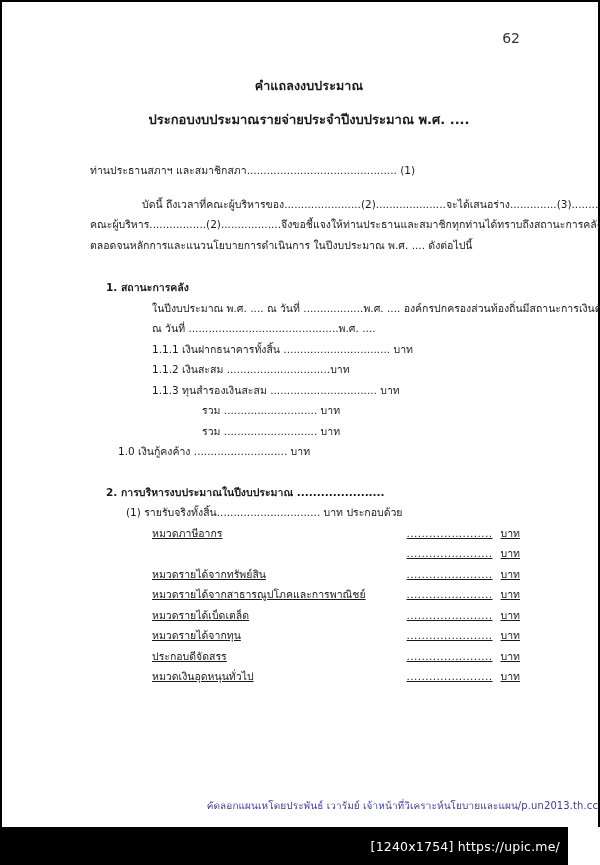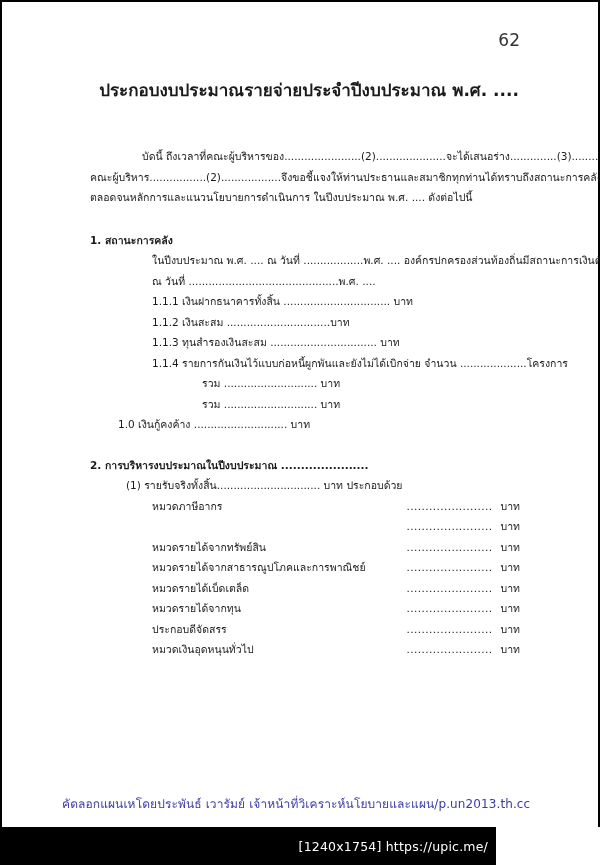--- a/index.html
+++ b/index.html
@@ -28,84 +28,86 @@
   }
   #sheet {
     position: absolute;
     left: 0; top: 0;
     right: 0; bottom: 0;
     padding: 28px 70px 0 88px;
     box-sizing: border-box;
   }
   .pageno {
     text-align: right;
-    font-size: 17px;
+    font-size: 14px;
     color: #333;
     padding-right: 8px;
     height: 20px;
   }
   .titleblock {
     text-align: center;
     margin-top: 26px;
   }
   .title1 {
     font-size: 12.5px;
     font-weight: bold;
     letter-spacing: 0.1px;
   }
   .title2 {
-    font-size: 17px;
+    font-size: 13px;
     font-weight: bold;
     margin-top: 13px;
   }
   .body {
     margin-top: 30px;
     font-size: 10.5px;
     line-height: 20.5px;
   }
   .para-line { white-space: nowrap; }
   .indent-1 { padding-left: 52px; }
   .indent-2 { padding-left: 36px; }
   .indent-3 { padding-left: 62px; }
   .indent-5 { padding-left: 112px; }
   .indent-6 { padding-left: 28px; }
   .sec-head {
     font-weight: bold;
     font-size: 10.5px;
     margin-top: 22px;
+    margin-left: 16px;
   }
   .sec-head.tight { margin-top: 20px; }
   .blockgap { height: 13px; }
   .row {
     display: flex;
     align-items: flex-end;
     padding-left: 62px;
     white-space: nowrap;
+    text-decoration: underline;
   }
   .row .label { flex: 0 0 auto; }
   .row .spacer { flex: 1 1 auto; }
   .row .dots { flex: 0 0 auto; letter-spacing: 0.4px; }
   .row .unit { flex: 0 0 auto; padding-left: 8px; padding-right: 8px; }
   .footer-note {
     position: absolute;
     left: 0;
     right: 0;
     bottom: 14px;
-    text-align: left;
-    font-size: 12px;
+    text-align: right;
+    font-size: 10px;
     color: #3b3ba8;
     letter-spacing: 0.1px;
     white-space: nowrap;
     padding-left: 60px;
   }
   #bottombar {
     position: absolute;
     left: 0;
     bottom: 0;
-    width: 496px;
+    width: 568px;
     height: 38px;
     background: #000000;
     color: #ffffff;
     display: flex;
     align-items: center;
     justify-content: flex-end;
     box-sizing: border-box;
     padding-right: 8px;
   }
   #bottombar .bartext {
@@ -116,41 +118,42 @@
 </style>
 </head>
 <body>
 
 <div id="page">
   <div id="sheet">
 
     <div class="pageno">62</div>
 
     <div class="titleblock">
+      <div class="title1">คำแถลงงบประมาณ</div>
       <div class="title2">ประกอบงบประมาณรายจ่ายประจำปีงบประมาณ พ.ศ. ....</div>
     </div>
 
     <div class="body">
 
+      <div class="para-line">ท่านประธานสภาฯ และสมาชิกสภา............................................. (1)</div>
 
       <div class="blockgap"></div>
 
       <div class="para-line indent-1">บัดนี้ ถึงเวลาที่คณะผู้บริหารของ.......................(2).....................จะได้เสนอร่าง..............(3)............</div>
       <div class="para-line">คณะผู้บริหาร.................(2)..................จึงขอชี้แจงให้ท่านประธานและสมาชิกทุกท่านได้ทราบถึงสถานะการคลัง</div>
       <div class="para-line">ตลอดจนหลักการและแนวนโยบายการดำเนินการ ในปีงบประมาณ พ.ศ. .... ดังต่อไปนี้</div>
 
       <div class="sec-head">1. สถานะการคลัง</div>
 
       <div class="para-line indent-3">ในปีงบประมาณ พ.ศ. .... ณ วันที่ ..................พ.ศ. .... องค์กรปกครองส่วนท้องถิ่นมีสถานะการเงินดังนี้</div>
       <div class="para-line indent-3">ณ วันที่ .............................................พ.ศ. ....</div>
 
       <div class="para-line indent-3">1.1.1 เงินฝากธนาคารทั้งสิ้น ................................  บาท</div>
       <div class="para-line indent-3">1.1.2 เงินสะสม  ...............................บาท</div>
       <div class="para-line indent-3">1.1.3 ทุนสำรองเงินสะสม ................................  บาท</div>
-      <div class="para-line indent-3">1.1.4 รายการกันเงินไว้แบบก่อหนี้ผูกพันและยังไม่ได้เบิกจ่าย จำนวน ....................โครงการ</div>
       <div class="para-line indent-5">รวม ............................  บาท</div>
       <div class="para-line indent-5">รวม ............................  บาท</div>
       <div class="para-line indent-6">1.0 เงินกู้คงค้าง ............................  บาท</div>
 
       <div class="sec-head tight">2. การบริหารงบประมาณในปีงบประมาณ ......................</div>
 
       <div class="para-line indent-2">(1) รายรับจริงทั้งสิ้น............................... บาท  ประกอบด้วย</div>
 
       <div class="row">
         <span class="label">หมวดภาษีอากร</span>

